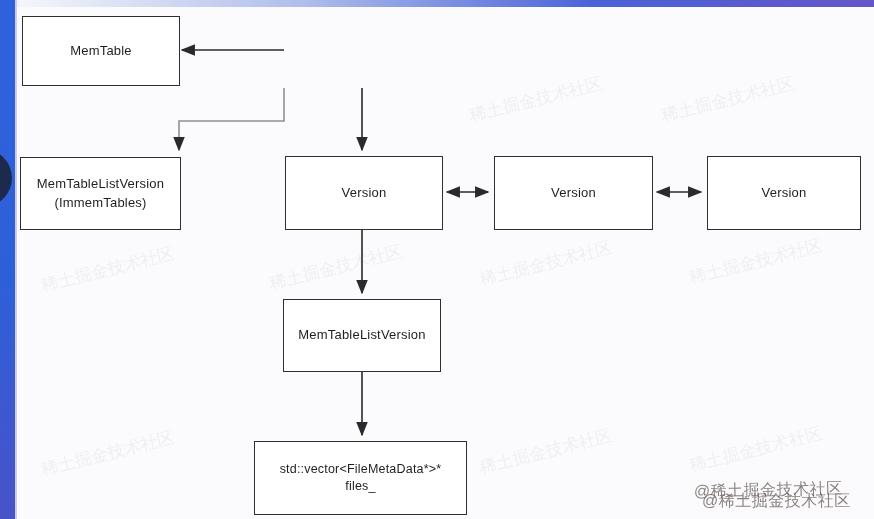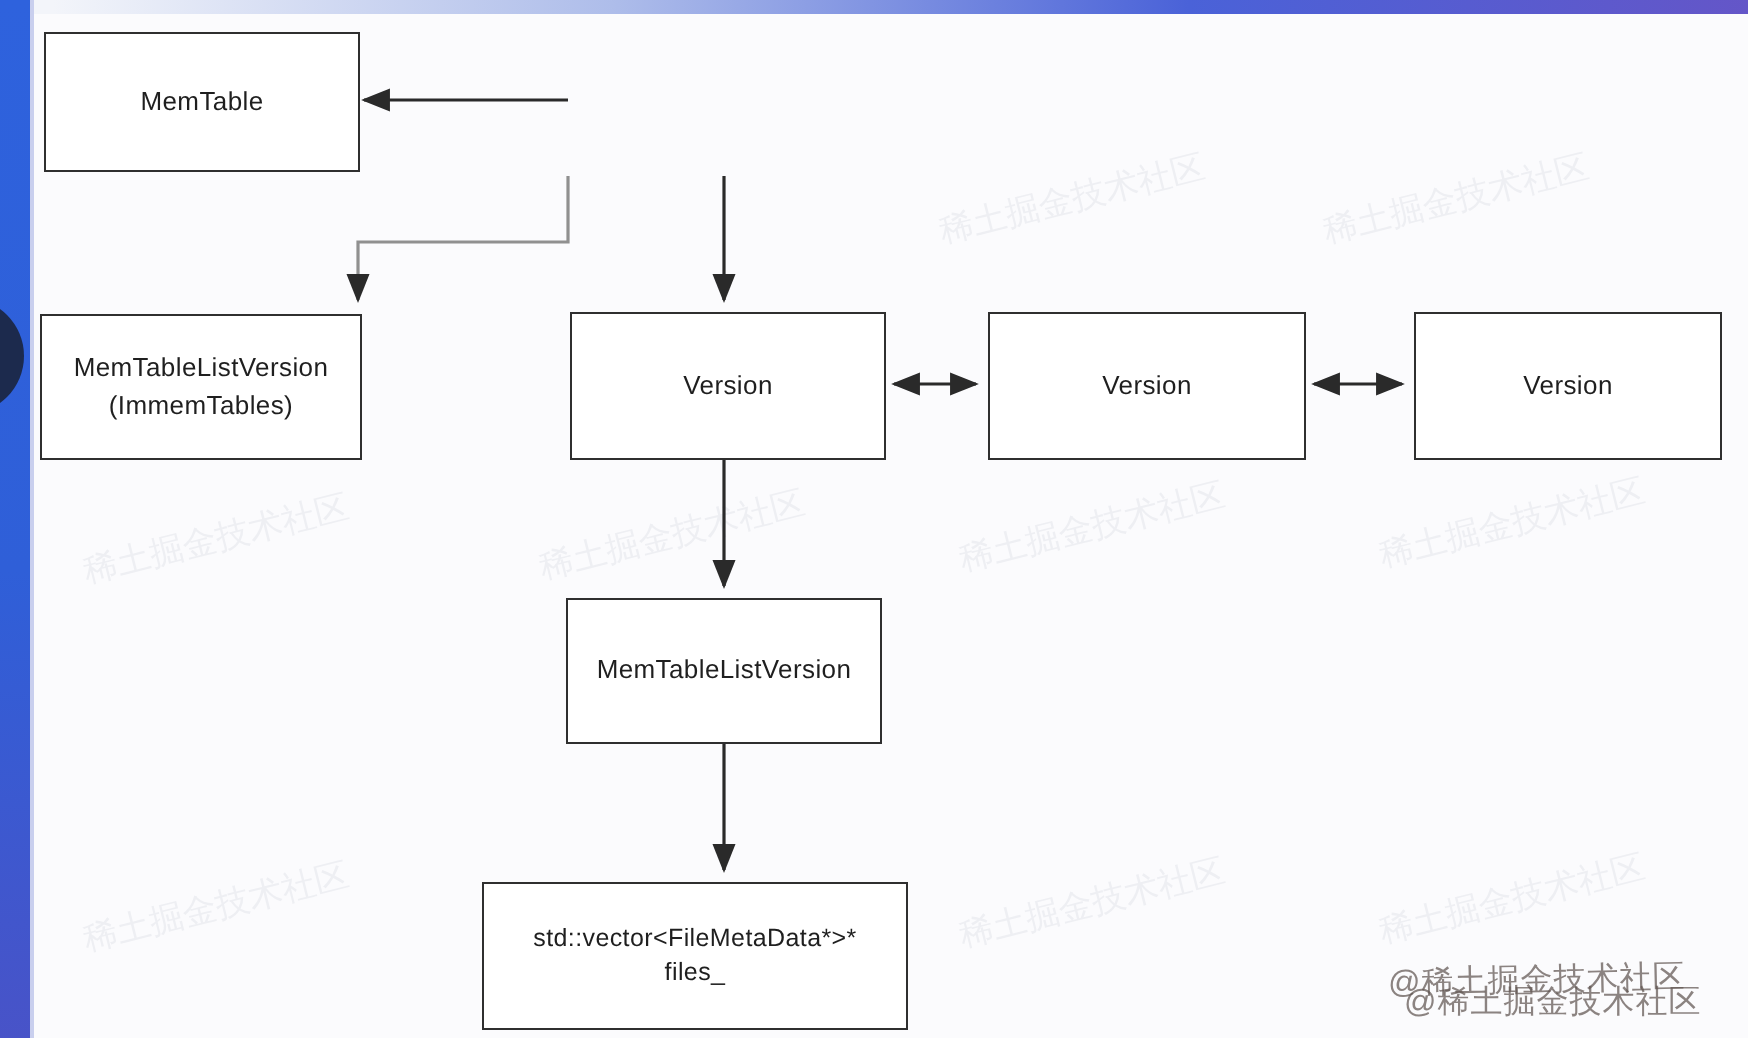--- a/index.html
+++ b/index.html
@@ -84,21 +84,21 @@
   </div>
 
   <div class="node" style="left:707px;top:156px;width:152px;height:72px">
     <span class="line">Version</span>
   </div>
 
   <div class="node" style="left:283px;top:299px;width:156px;height:71px">
     <span class="line">MemTableListVersion</span>
   </div>
 
-  <div class="node small" style="left:241px;top:441px;width:211px;height:72px">
+  <div class="node small" style="left:254px;top:441px;width:211px;height:72px">
     <span class="line">std::vector&lt;FileMetaData*&gt;*</span>
     <span class="line">files_</span>
   </div>
 
   <span class="badge b1">@稀土掘金技术社区</span>
   <span class="badge b2">@稀土掘金技术社区</span>
 
 </div>
 
 </body></html>

